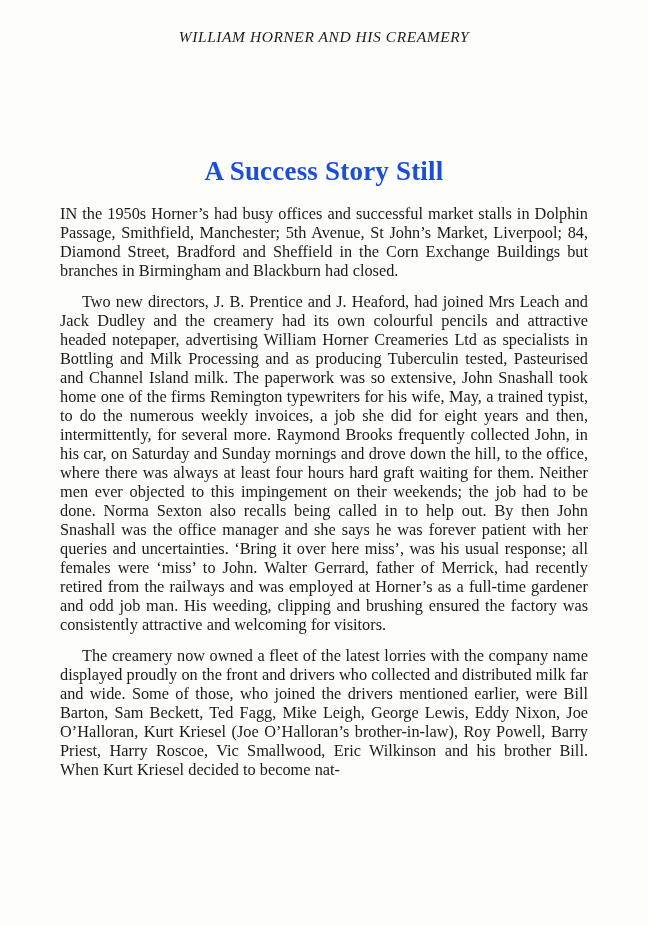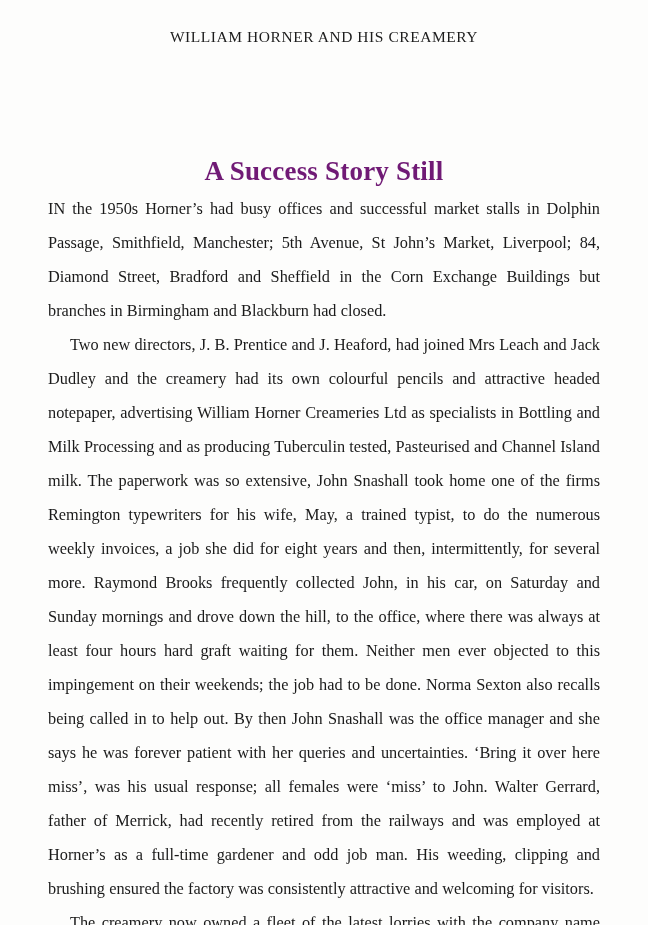--- a/index.html
+++ b/index.html
@@ -24,54 +24,55 @@
     box-sizing: border-box;
   }
 
   
   .running-head {
     position: absolute;
     top: 28px;
     left: 0;
     width: 648px;
     text-align: center;
+    font-style: italic;
     font-weight: 400;
     font-size: 15.5px;
     letter-spacing: 0.55px;
     color: #1d1d1d;
     white-space: nowrap;
   }
 
   
   .section-title {
     position: absolute;
     top: 138px;
     left: 0;
     width: 648px;
     text-align: center;
     font-weight: 700;
     font-size: 27px;
     letter-spacing: 0.2px;
-    color: #701a75;
+    color: #1d4ed8;
     white-space: nowrap;
     font-family: Liberation Serif, serif;
   }
 
   
   .text-block {
     position: absolute;
     top: 192px;
     left: 48px;
     width: 552px;
   }
 
   .body-par {
-    margin: 0;
+    margin: 12px;
     font-size: 16.3px;
-    line-height: 34px;
+    line-height: 19px;
     text-align: justify;
     text-justify: inter-word;
     -webkit-hyphens: none;
     hyphens: none;
     color: #1a1a1a;
     word-spacing: 0.1px;
   }
   .body-par.indented {
     text-indent: 22px;
   }

